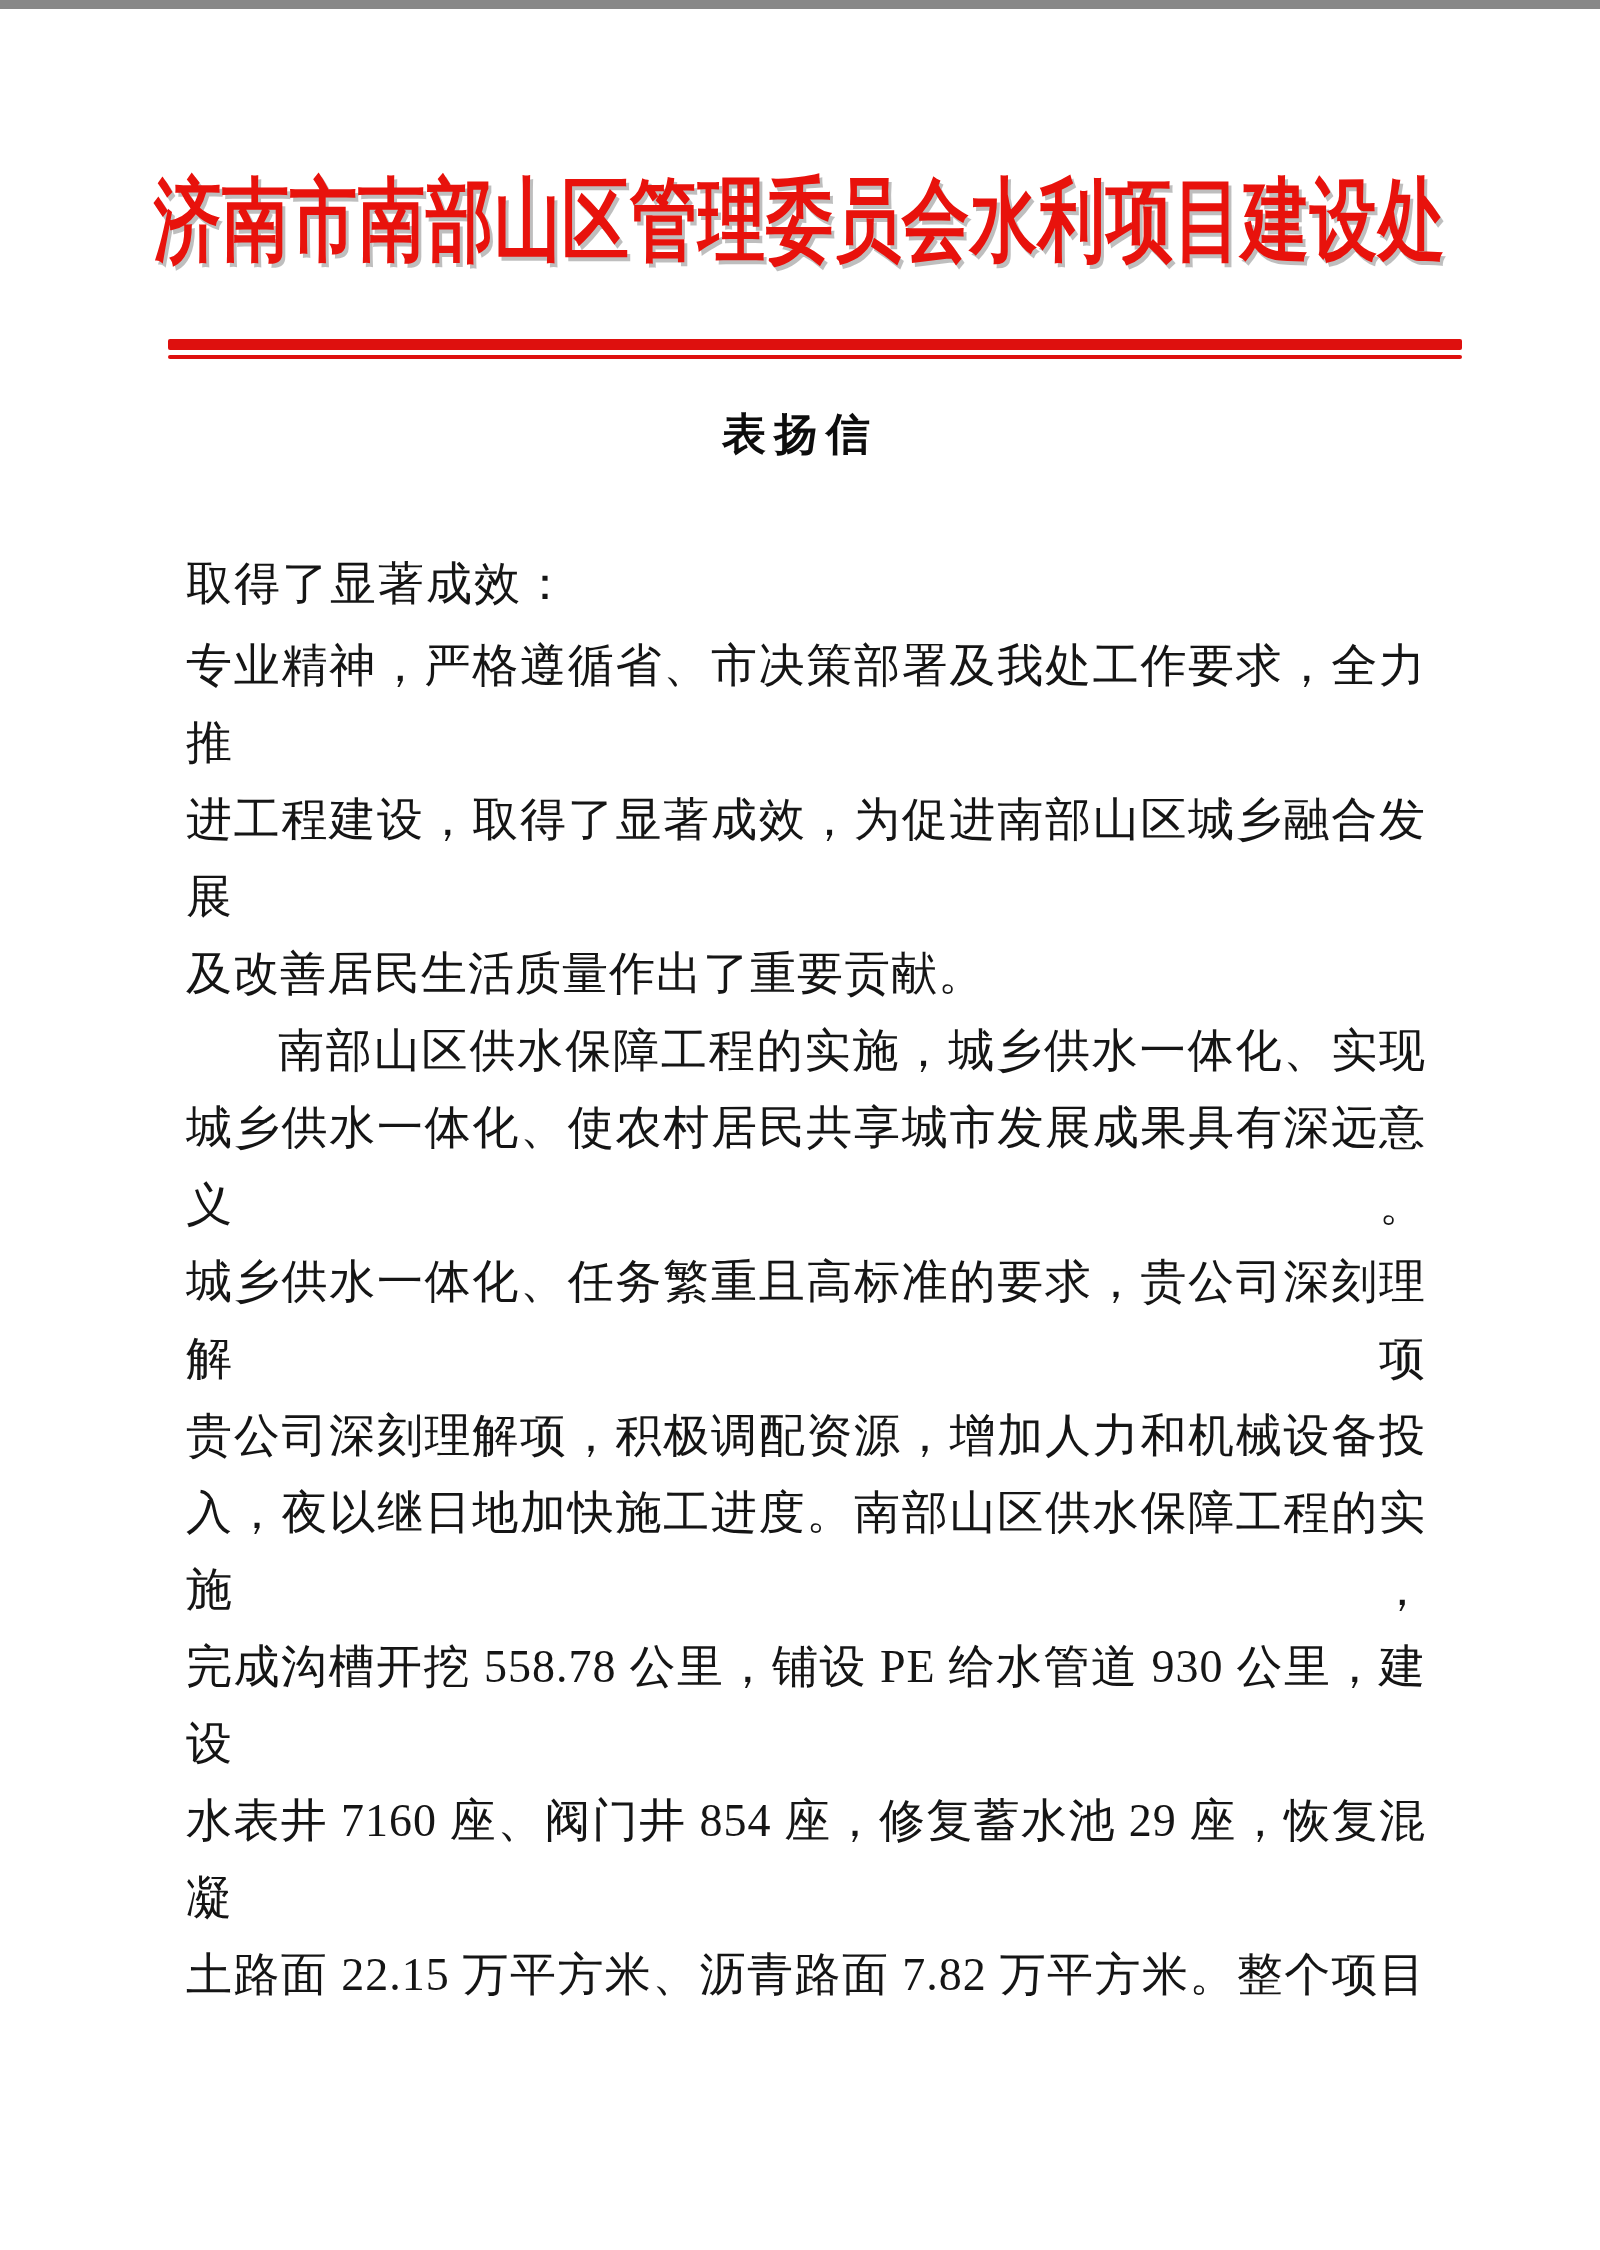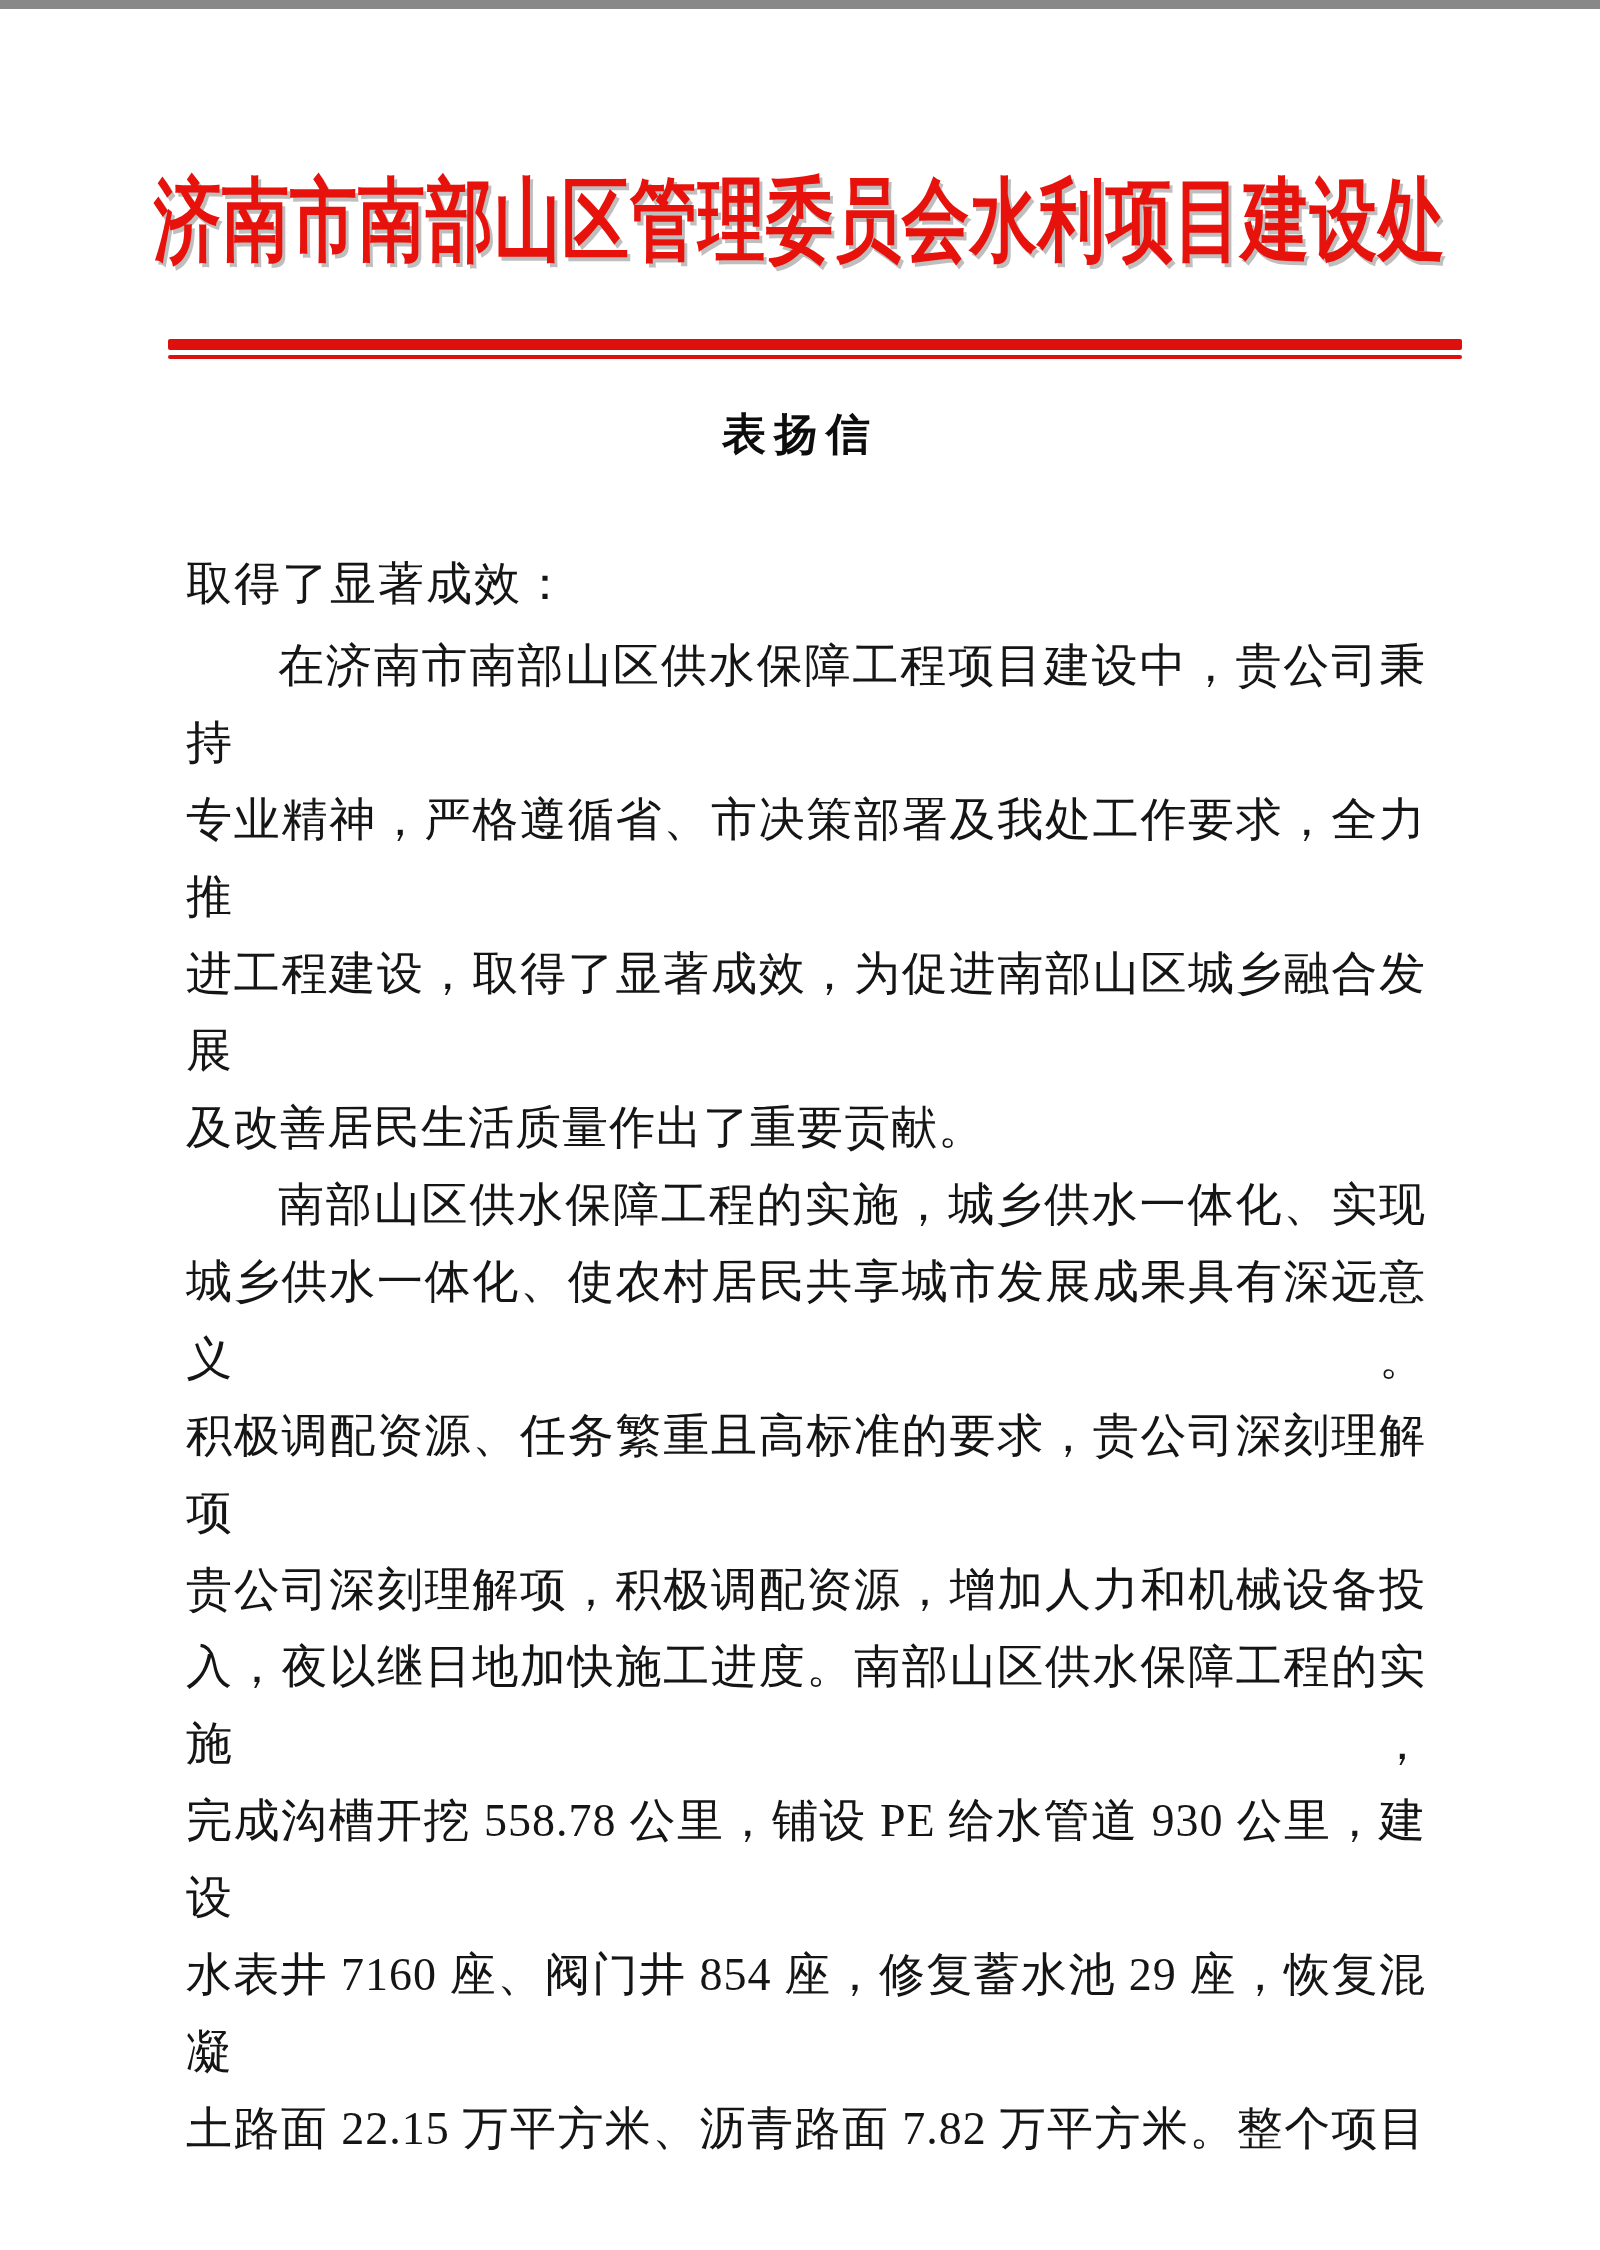--- a/index.html
+++ b/index.html
@@ -72,27 +72,26 @@
   <div class="rule">
     <div class="rule-thick"></div>
     <div class="rule-thin"></div>
   </div>
 
   <h2 class="doc-title">表扬信</h2>
 
   <div class="salutation">取得了显著成效：</div>
 
   <main class="body-text">
-    <p class="line indent">在济南市南部山区供水保障工程项目建设中，贵公司秉持</p>
     <p class="line">专业精神，严格遵循省、市决策部署及我处工作要求，全力推</p>
     <p class="line">进工程建设，取得了显著成效，为促进南部山区城乡融合发展</p>
     <p class="line para-end">及改善居民生活质量作出了重要贡献。</p>
     <p class="line indent">南部山区供水保障工程的实施，城乡供水一体化、实现</p>
     <p class="line">城乡供水一体化、使农村居民共享城市发展成果具有深远意义。</p>
-    <p class="line">积极调配资源、任务繁重且高标准的要求，贵公司深刻理解项</p>
+    <p class="line">城乡供水一体化、任务繁重且高标准的要求，贵公司深刻理解项</p>
     <p class="line">贵公司深刻理解项，积极调配资源，增加人力和机械设备投</p>
     <p class="line">入，夜以继日地加快施工进度。南部山区供水保障工程的实施，</p>
     <p class="line">完成沟槽开挖 558.78 公里，铺设 PE 给水管道 930 公里，建设</p>
     <p class="line">水表井 7160 座、阀门井 854 座，修复蓄水池 29 座，恢复混凝</p>
     <p class="line">土路面 22.15 万平方米、沥青路面 7.82 万平方米。整个项目</p>
 
   </main>
 
 </div>
 

